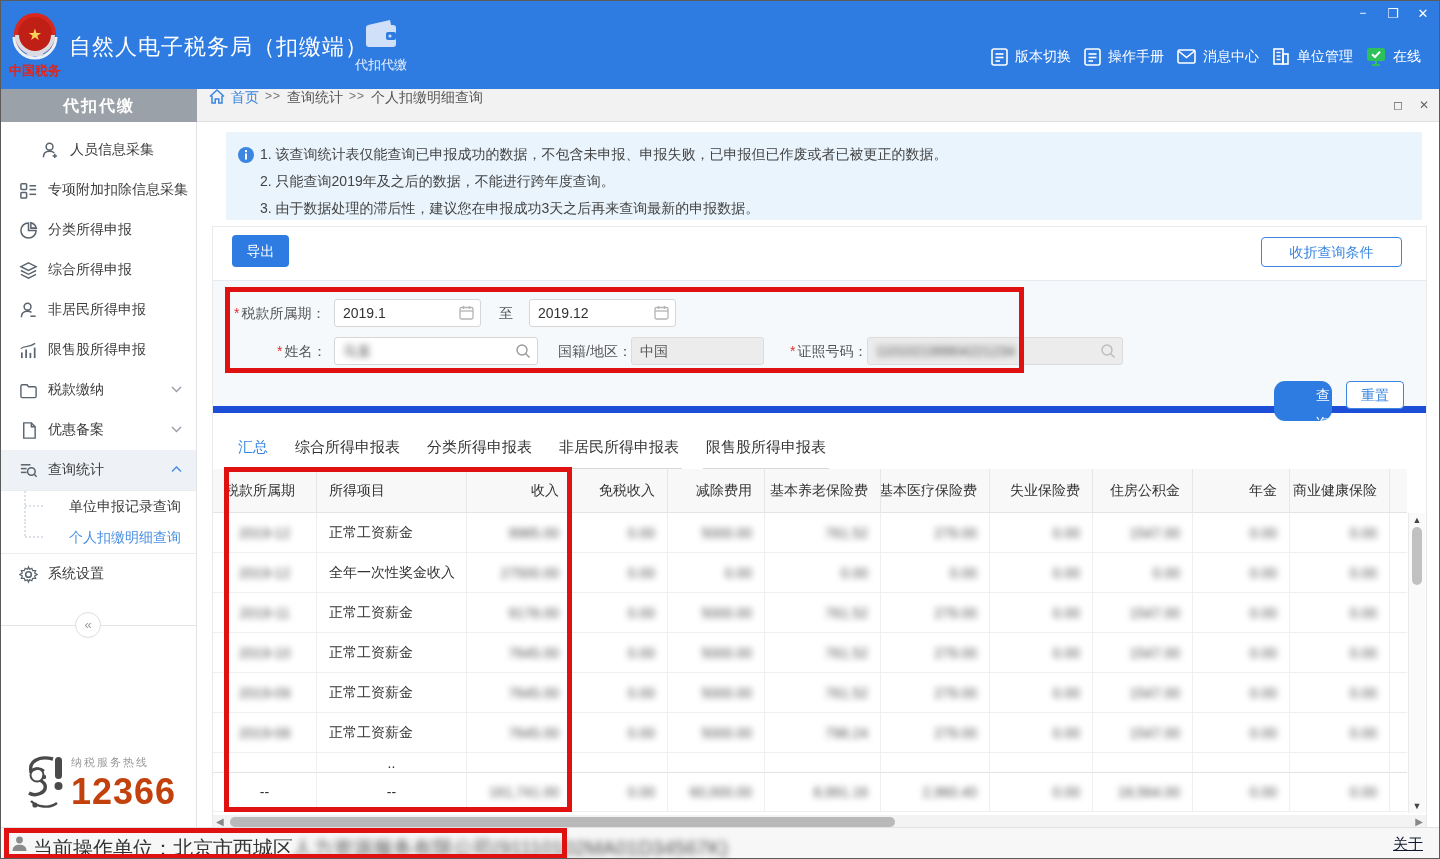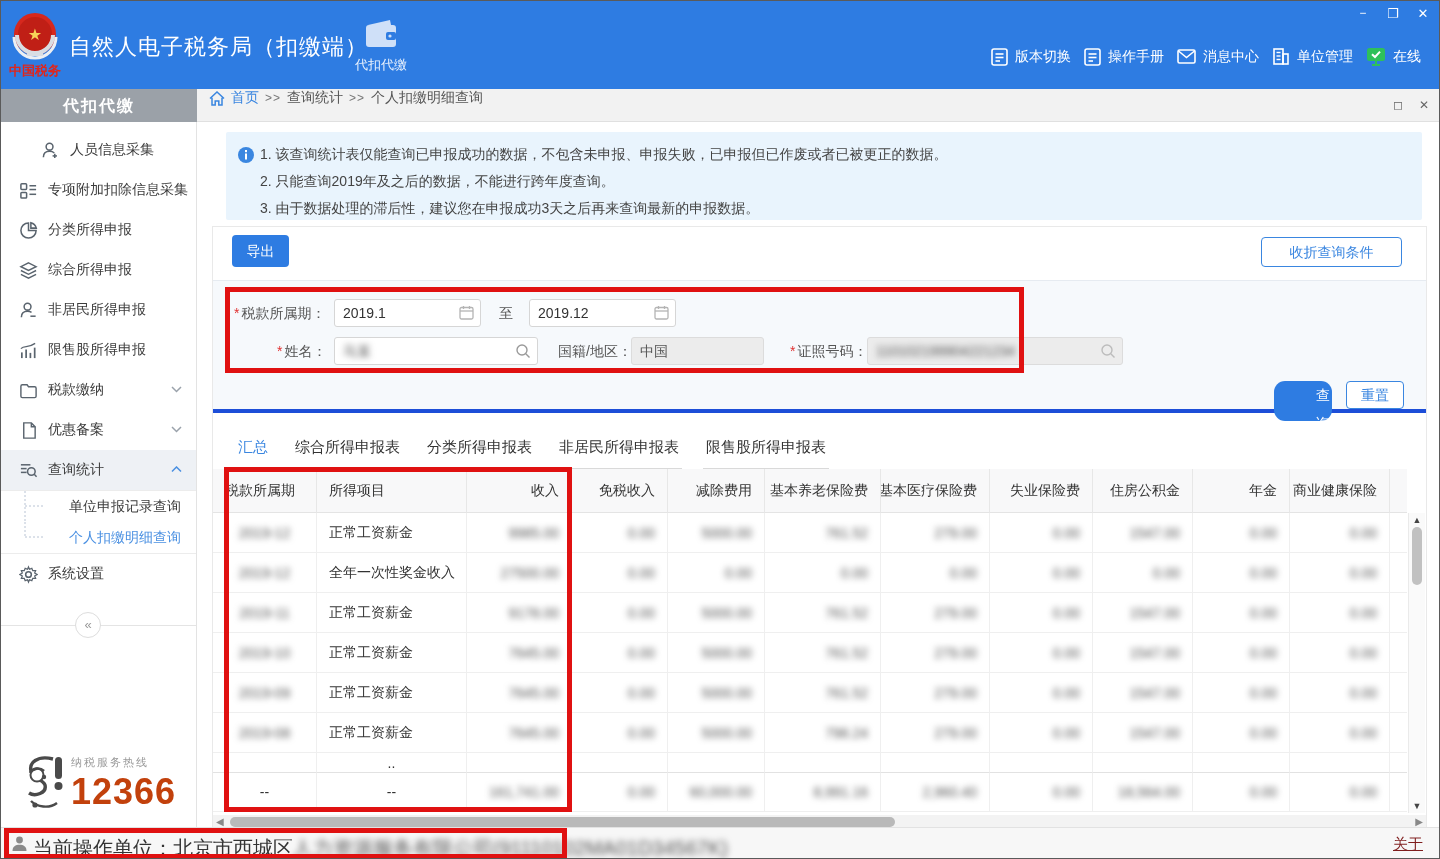--- a/index.html
+++ b/index.html
@@ -15,21 +15,21 @@
 .module-tab { position:absolute; left:346px; top:18px; width:68px; text-align:center; color:#fff; }
 .module-tab .icon { display:block; margin:0 auto; }
 .module-tab .lbl { display:block; margin-top:7px; font-size:13px; color:#eaf2fd; }
 .header-menu { position:absolute; top:46px; right:20px; display:flex; align-items:center; gap:13px; }
 .hm-item { display:flex; align-items:center; gap:7px; color:#fff; font-size:14px; cursor:pointer; }
 
 
 .subbar { position:absolute; left:0; top:88px; width:1440px; height:33px; background:#f2f2f2; border-bottom:1px solid #e0e0e0; }
 .side-head { position:absolute; left:0; top:0; width:196px; height:33px; background:#9ba1a8; color:#fff; font-size:16px; font-weight:bold; text-align:center; line-height:33px; letter-spacing:2px; }
 .side-head:after { content:""; position:absolute; left:50%; bottom:-8px; margin-left:-8px; border:8px solid transparent; border-top-color:#9ba1a8; border-bottom:none; }
-.breadcrumb { position:absolute; left:208px; top:0; height:18px; display:flex; align-items:center; gap:6px; font-size:14px; color:#555; }
+.breadcrumb { position:absolute; left:208px; top:0; height:18px; display:flex; align-items:flex-start; gap:6px; font-size:14px; color:#555; }
 .bc-home { color:#3a86e0; }
 .bc-sep { color:#777; font-size:12px; letter-spacing:1px;}
 .sub-winctl { position:absolute; right:12px; top:9px; display:flex; gap:16px; color:#666; font-size:12px; }
 
 
 .sidebar { position:absolute; left:0; top:121px; width:196px; height:705px; background:#fff; border-right:1px solid #e3e3e3; }
 .sb-item { position:relative; height:40px; display:flex; align-items:center; padding-left:18px; cursor:pointer; }
 .sb-item .sb-ic { width:19px; height:19px; margin-right:10px; flex:0 0 auto; }
 .sb-item .sb-lb { font-size:14px; color:#3c3c3c; }
 .sb-item .chev { position:absolute; right:14px; top:16px; }
@@ -49,21 +49,21 @@
 .main { position:absolute; left:196px; top:121px; width:1244px; height:705px; background:#fff; }
 .notice { position:absolute; left:29px; top:10px; width:1196px; height:88px; background:#e9f4fd; border-radius:2px; padding:9px 0 0 12px; }
 .notice-line { display:flex; font-size:14px; color:#444; line-height:27px; }
 .notice-ic { margin:6px 6px 0 0; flex:0 0 auto; visibility:hidden; }
 .notice-line:first-child .notice-ic { visibility:visible; }
 
 .panel { position:absolute; left:15px; top:104px; width:1215px; height:601px; border:1px solid #e9e9e9; border-bottom:none; }
 .btn-export { position:absolute; left:19px; top:8px; width:57px; height:32px; background:#2e7ce2; border-radius:4px; color:#fff; font-size:14px; text-align:center; line-height:32px; cursor:pointer; }
 .btn-collapse { position:absolute; left:1048px; top:10px; width:141px; height:30px; background:#fff; border:1px solid #3a86e0; border-radius:4px; color:#3a86e0; font-size:14px; text-align:center; line-height:28px; cursor:pointer; }
 
-.query-panel { position:absolute; left:0px; top:53px; width:1213px; height:133px; background:#f6f9fc; border-top:1px solid #e6ebf1; border-bottom:4px solid #1d4ed8; }
+.query-panel { position:absolute; left:0px; top:53px; width:1213px; height:133px; background:#f6f9fc; border-top:1px solid #e6ebf1; border-bottom:7px solid #1d4ed8; }
 .caret-up { position:absolute; left:1110px; top:-9px; width:0; height:0; border:9px solid transparent; border-bottom:9px solid #f6f9fc; }
 .caret-up:before { content:""; position:absolute; left:-10px; top:-11px; border:10px solid transparent; border-bottom:10px solid #dfe5ec; z-index:-1; }
 .q-label { position:absolute; font-size:14px; color:#555; }
 .q-label .req { color:#e03030; margin-right:2px; }
 .q-input { position:absolute; height:28px; background:#fff; border:1px solid #d6d6d6; border-radius:3px; font-size:14px; color:#333; line-height:26px; padding-left:8px; }
 .q-input.disabled { background:#ececec; border-color:#dcdcdc; color:#555; }
 .q-ic { position:absolute; right:6px; top:5px; }
 .btn-search { position:absolute; left:1061px; top:100px; width:58px; height:40px; background:#2e7ce2; border-radius:11px; color:#fff; font-size:14px; text-align:center; line-height:28px; cursor:pointer;padding-left:40px; }
 .btn-reset { position:absolute; left:1133px; top:100px; width:58px; height:28px; background:#fff; border:1px solid #3a86e0; border-radius:4px; color:#3a86e0; font-size:14px; text-align:center; line-height:26px; cursor:pointer; }
 
@@ -97,21 +97,21 @@
 
 
 .hscroll { position:absolute; left:0px; top:588px; width:1213px; height:14px; background:#f3f3f3; }
 .hs-thumb { position:absolute; left:17px; top:2px; width:665px; height:10px; background:#b9b9b9; border-radius:5px; }
 .hs-arrow { position:absolute; top:2px; color:#888; font-size:10px; line-height:10px; }
 
 
 .statusbar { position:absolute; left:0; top:826px; width:1440px; height:33px; background:#f7f7f7; border-top:1px solid #e2e2e2; }
 .sb-user { position:absolute; left:10px; top:7px; }
 .sb-text { position:absolute; left:32px; top:7px; font-size:20px; color:#333; }
-.sb-about { position:absolute; right:18px; top:7px; font-size:15px; color:#7f1d1d; text-decoration:underline; cursor:pointer; }
+.sb-about { position:absolute; right:18px; top:7px; font-size:15px; color:#0f172a; text-decoration:underline; cursor:pointer; }
 
 
 .anno { position:absolute; border:5px solid #e01111; pointer-events:none; z-index:50; }
 .anno1 { left:224px; top:286px; width:799px; height:86px; }
 .anno2 { left:223px; top:466px; width:348px; height:345px; }
 .anno3 { left:3px; top:827px; width:563px; height:31px; }
 </style>
 </head>
 <body>
 

